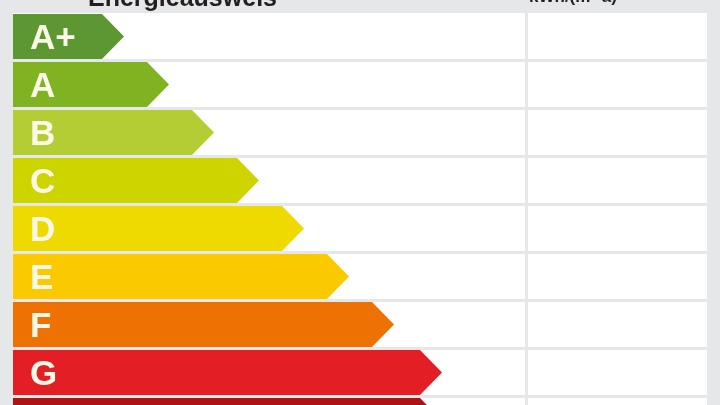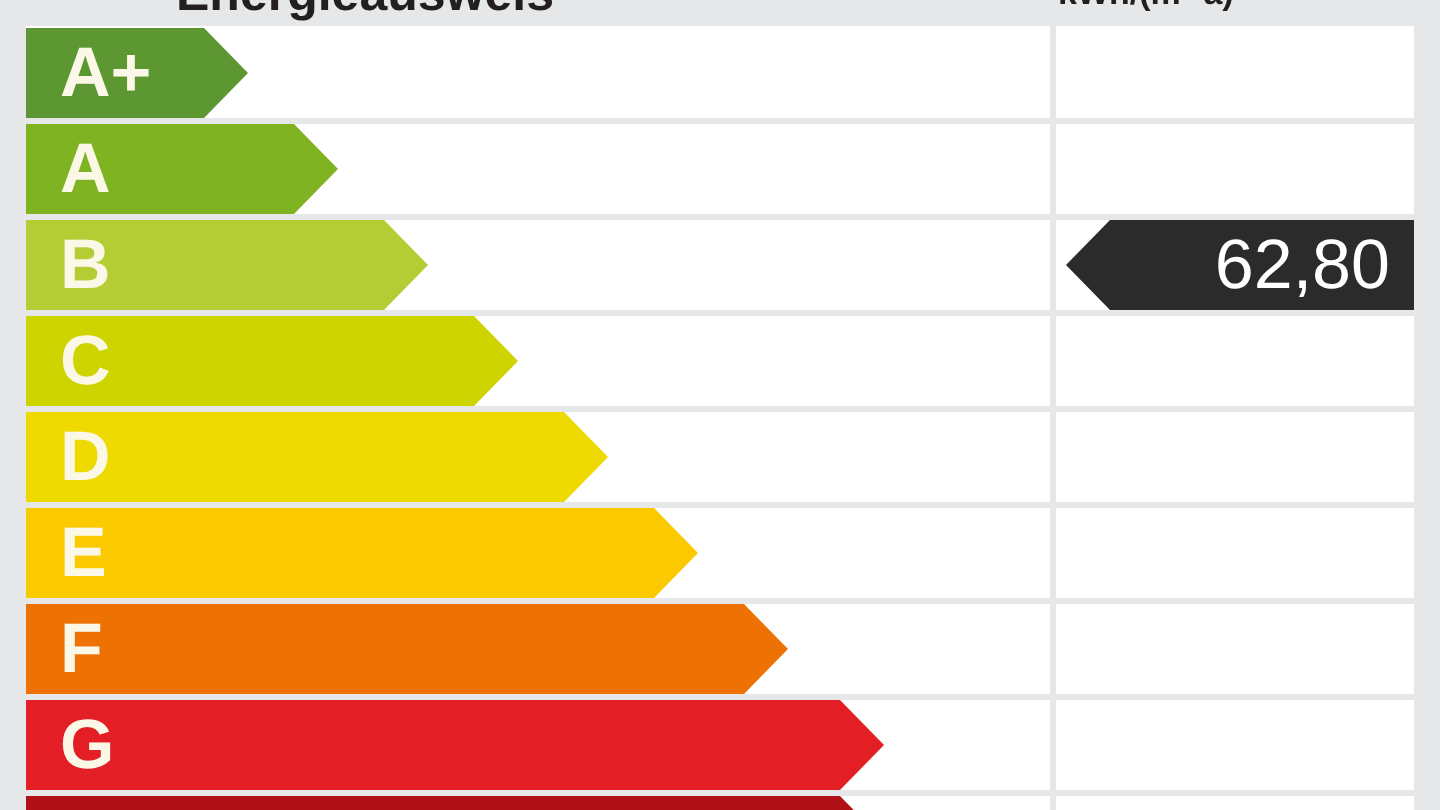--- a/index.html
+++ b/index.html
@@ -184,22 +184,19 @@
   <div class="bar" style="top:350px; width:429px">
     <div class="body" style="background:#e31e24"></div>
     <div class="label">G</div>
   </div>
 
   <div class="bar" style="top:398px; width:429px">
     <div class="body" style="background:#b01117"></div>
     <div class="label">H</div>
   </div>
 
-  <div class="value-badge" style="left:533px; top:110px; width:174px;">
-    <span class="value-text">62,80</span>
-  </div>
 
   <div class="header-band">
     <div class="title-text">Energieausweis</div>
     <div class="unit-text">kWh/(m²·a)</div>
   </div>
 
 </div>
 
 </body></html>

